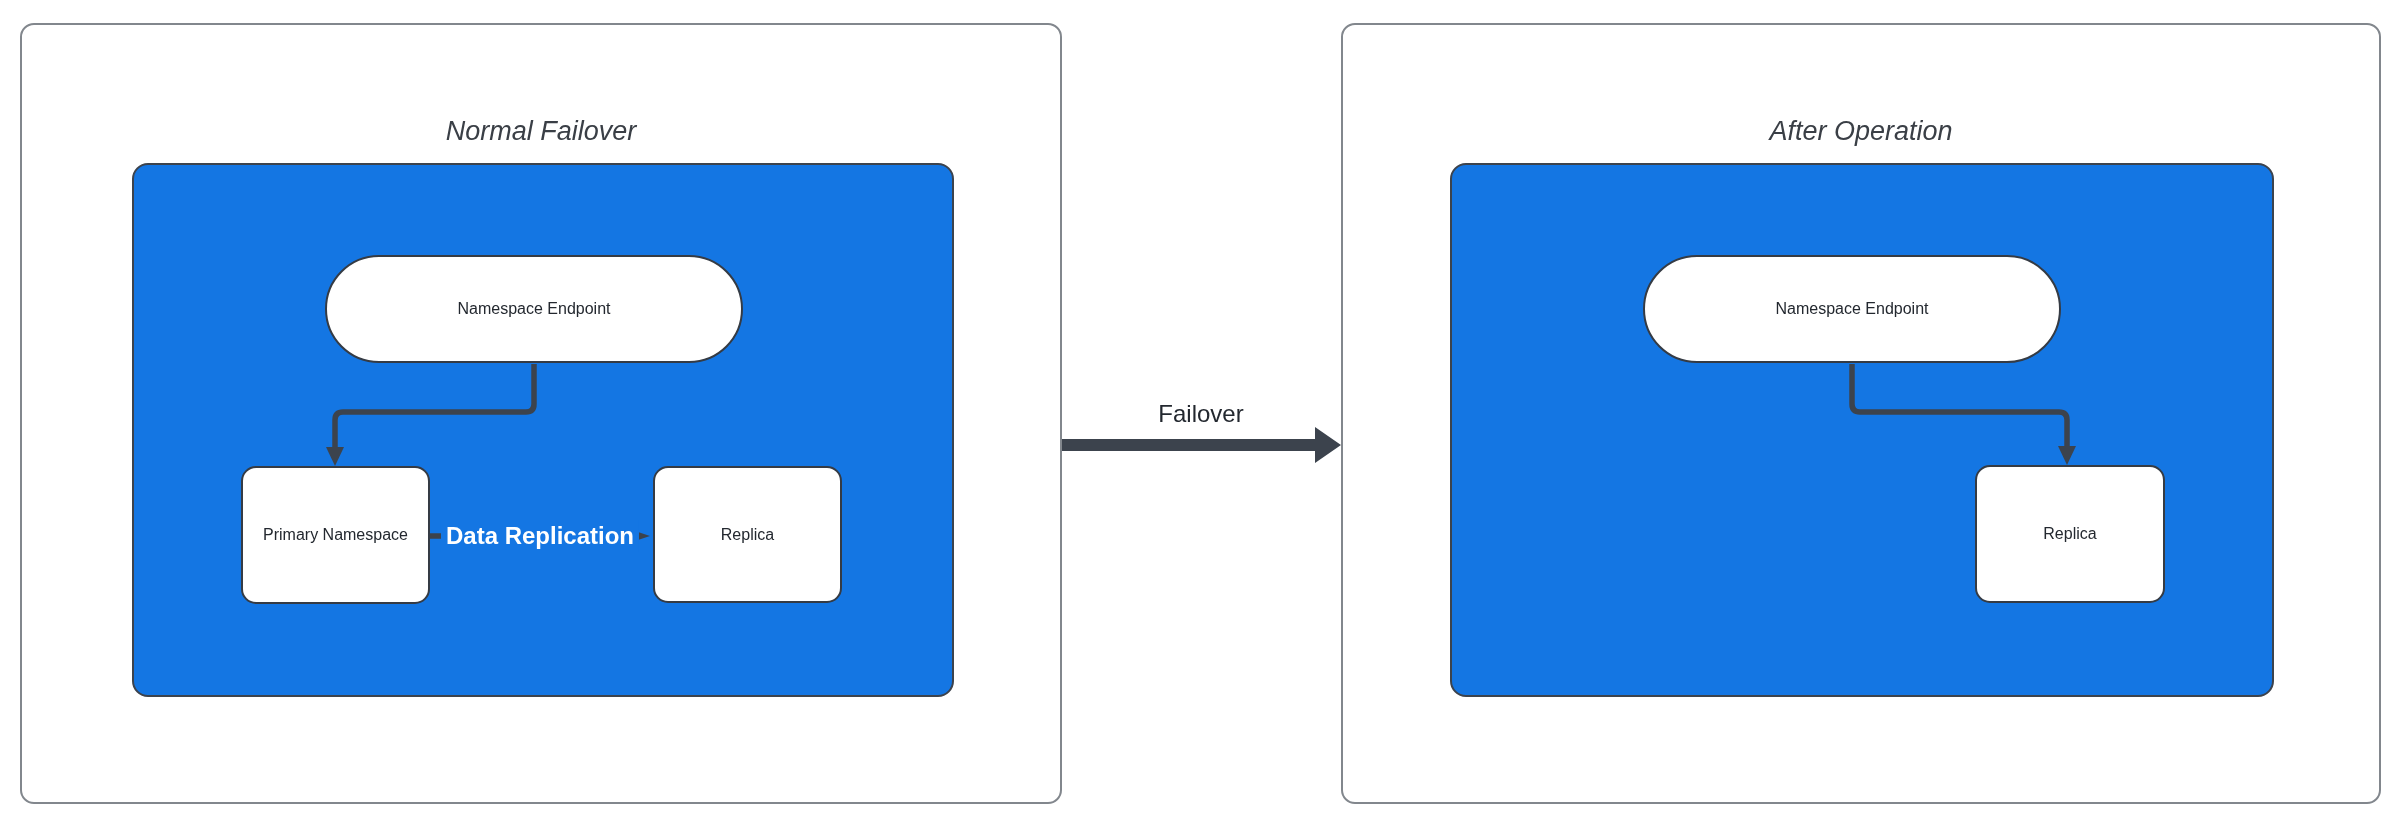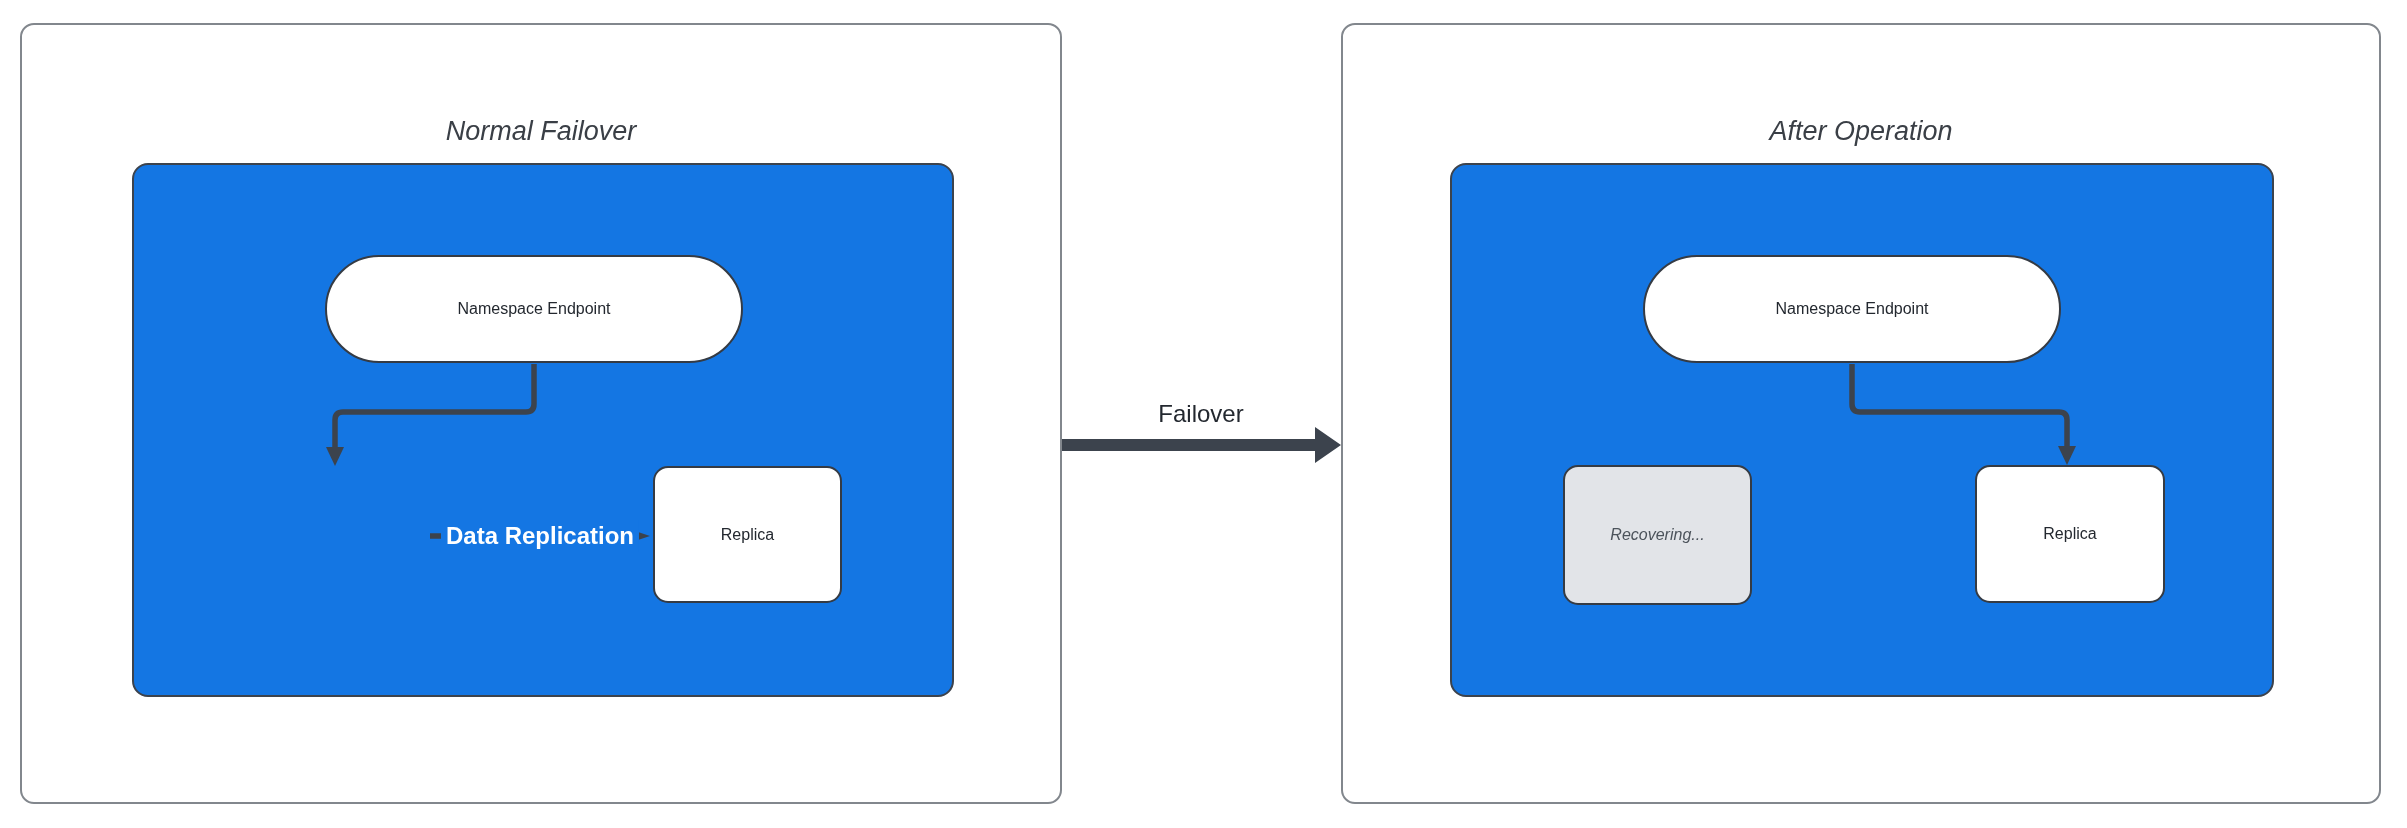--- a/index.html
+++ b/index.html
@@ -112,34 +112,34 @@
 <div class="stage">
 
   <div class="panel panel-normal">
     <div class="panel-title">Normal Failover</div>
   </div>
   <div class="blue-container blue-normal"></div>
 
   <div class="node pill" style="left:325px; top:255px; width:418px; height:108px;">
     <span>Namespace Endpoint</span>
   </div>
+  <div class="node box" style="left:241px; top:466px; width:189px; height:138px;">
+    <span>Primary Namespace</span>
+  </div>
   <div class="node box" style="left:653px; top:466px; width:189px; height:137px;">
     <span>Replica</span>
   </div>
 
   <div class="panel panel-failover">
     <div class="panel-title">After Operation</div>
   </div>
   <div class="blue-container blue-failover"></div>
 
   <div class="node pill" style="left:1643px; top:255px; width:418px; height:108px;">
     <span>Namespace Endpoint</span>
-  </div>
-  <div class="node box box-recovering" style="left:1563px; top:465px; width:189px; height:140px;">
-    <span>Recovering...</span>
   </div>
   <div class="node box" style="left:1975px; top:465px; width:190px; height:138px;">
     <span>Replica</span>
   </div>
 
   <svg class="connector-layer" viewBox="0 0 2407 828" xmlns="http://www.w3.org/2000/svg">
 
     <path class="conn" d="M534 364 L534 404 Q534 412 526 412 L343 412 Q335 412 335 420 L335 449"></path>
     <polygon class="arrowhead" points="326,447 344,447 335,466"></polygon>
 

